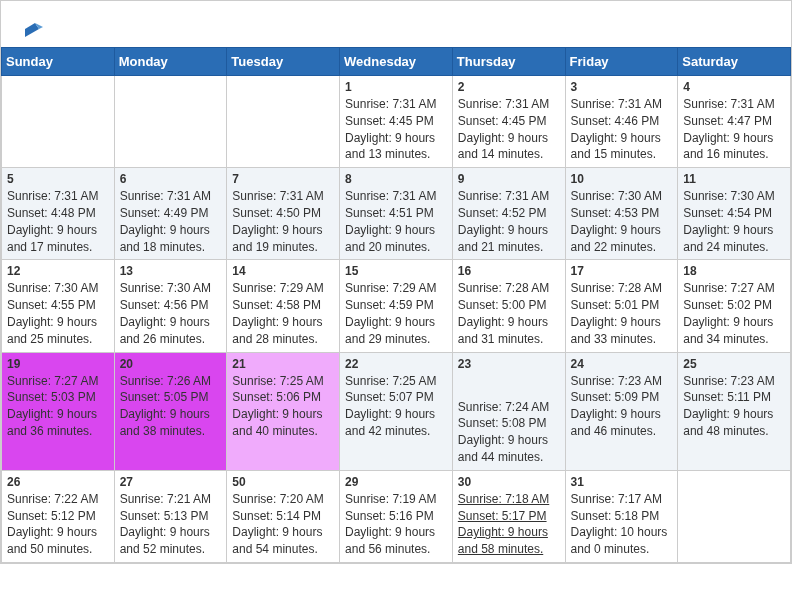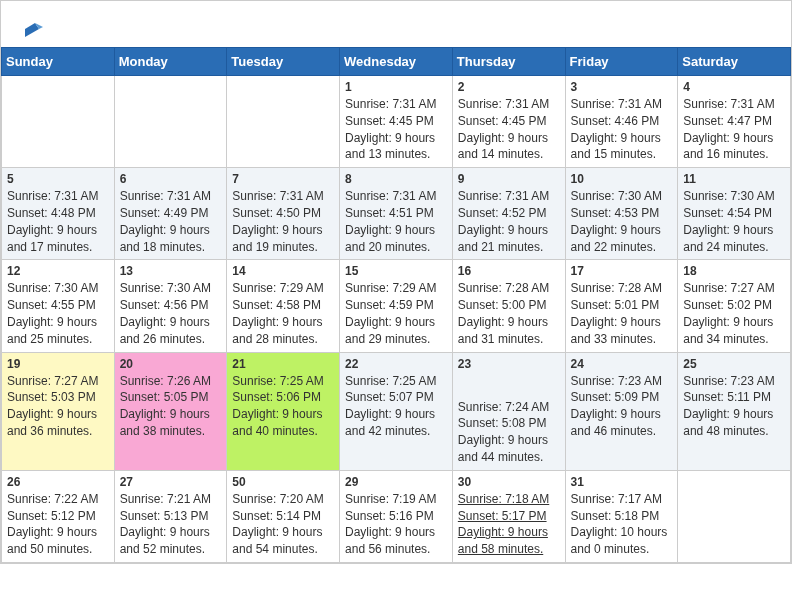--- a/index.html
+++ b/index.html
@@ -242,33 +242,33 @@
 Daylight: 9 hours and 33 minutes.</div>
           </td>
           <td>
             <div class="day-number">18</div>
             <div class="day-info" style="white-space: pre-line;">Sunrise: 7:27 AM
 Sunset: 5:02 PM
 Daylight: 9 hours and 34 minutes.</div>
           </td>
         </tr>
         <tr>
-          <td style="background: #fef9c3;">
+          <td style="background: #d946ef;">
             <div class="day-number">19</div>
             <div class="day-info" style="white-space: pre-line;">Sunrise: 7:27 AM
 Sunset: 5:03 PM
 Daylight: 9 hours and 36 minutes.</div>
           </td>
-          <td style="background: #f9a8d4;">
+          <td style="background: #d946ef;">
             <div class="day-number">20</div>
             <div class="day-info" style="white-space: pre-line;">Sunrise: 7:26 AM
 Sunset: 5:05 PM
 Daylight: 9 hours and 38 minutes.</div>
           </td>
-          <td style="background: #bef264;">
+          <td style="background: #f0abfc;">
             <div class="day-number">21</div>
             <div class="day-info" style="white-space: pre-line;">Sunrise: 7:25 AM
 Sunset: 5:06 PM
 Daylight: 9 hours and 40 minutes.</div>
           </td>
           <td style="background: rgb(240, 244, 248);">
             <div class="day-number">22</div>
             <div class="day-info" style="white-space: pre-line;">Sunrise: 7:25 AM
 Sunset: 5:07 PM
 Daylight: 9 hours and 42 minutes.</div>

